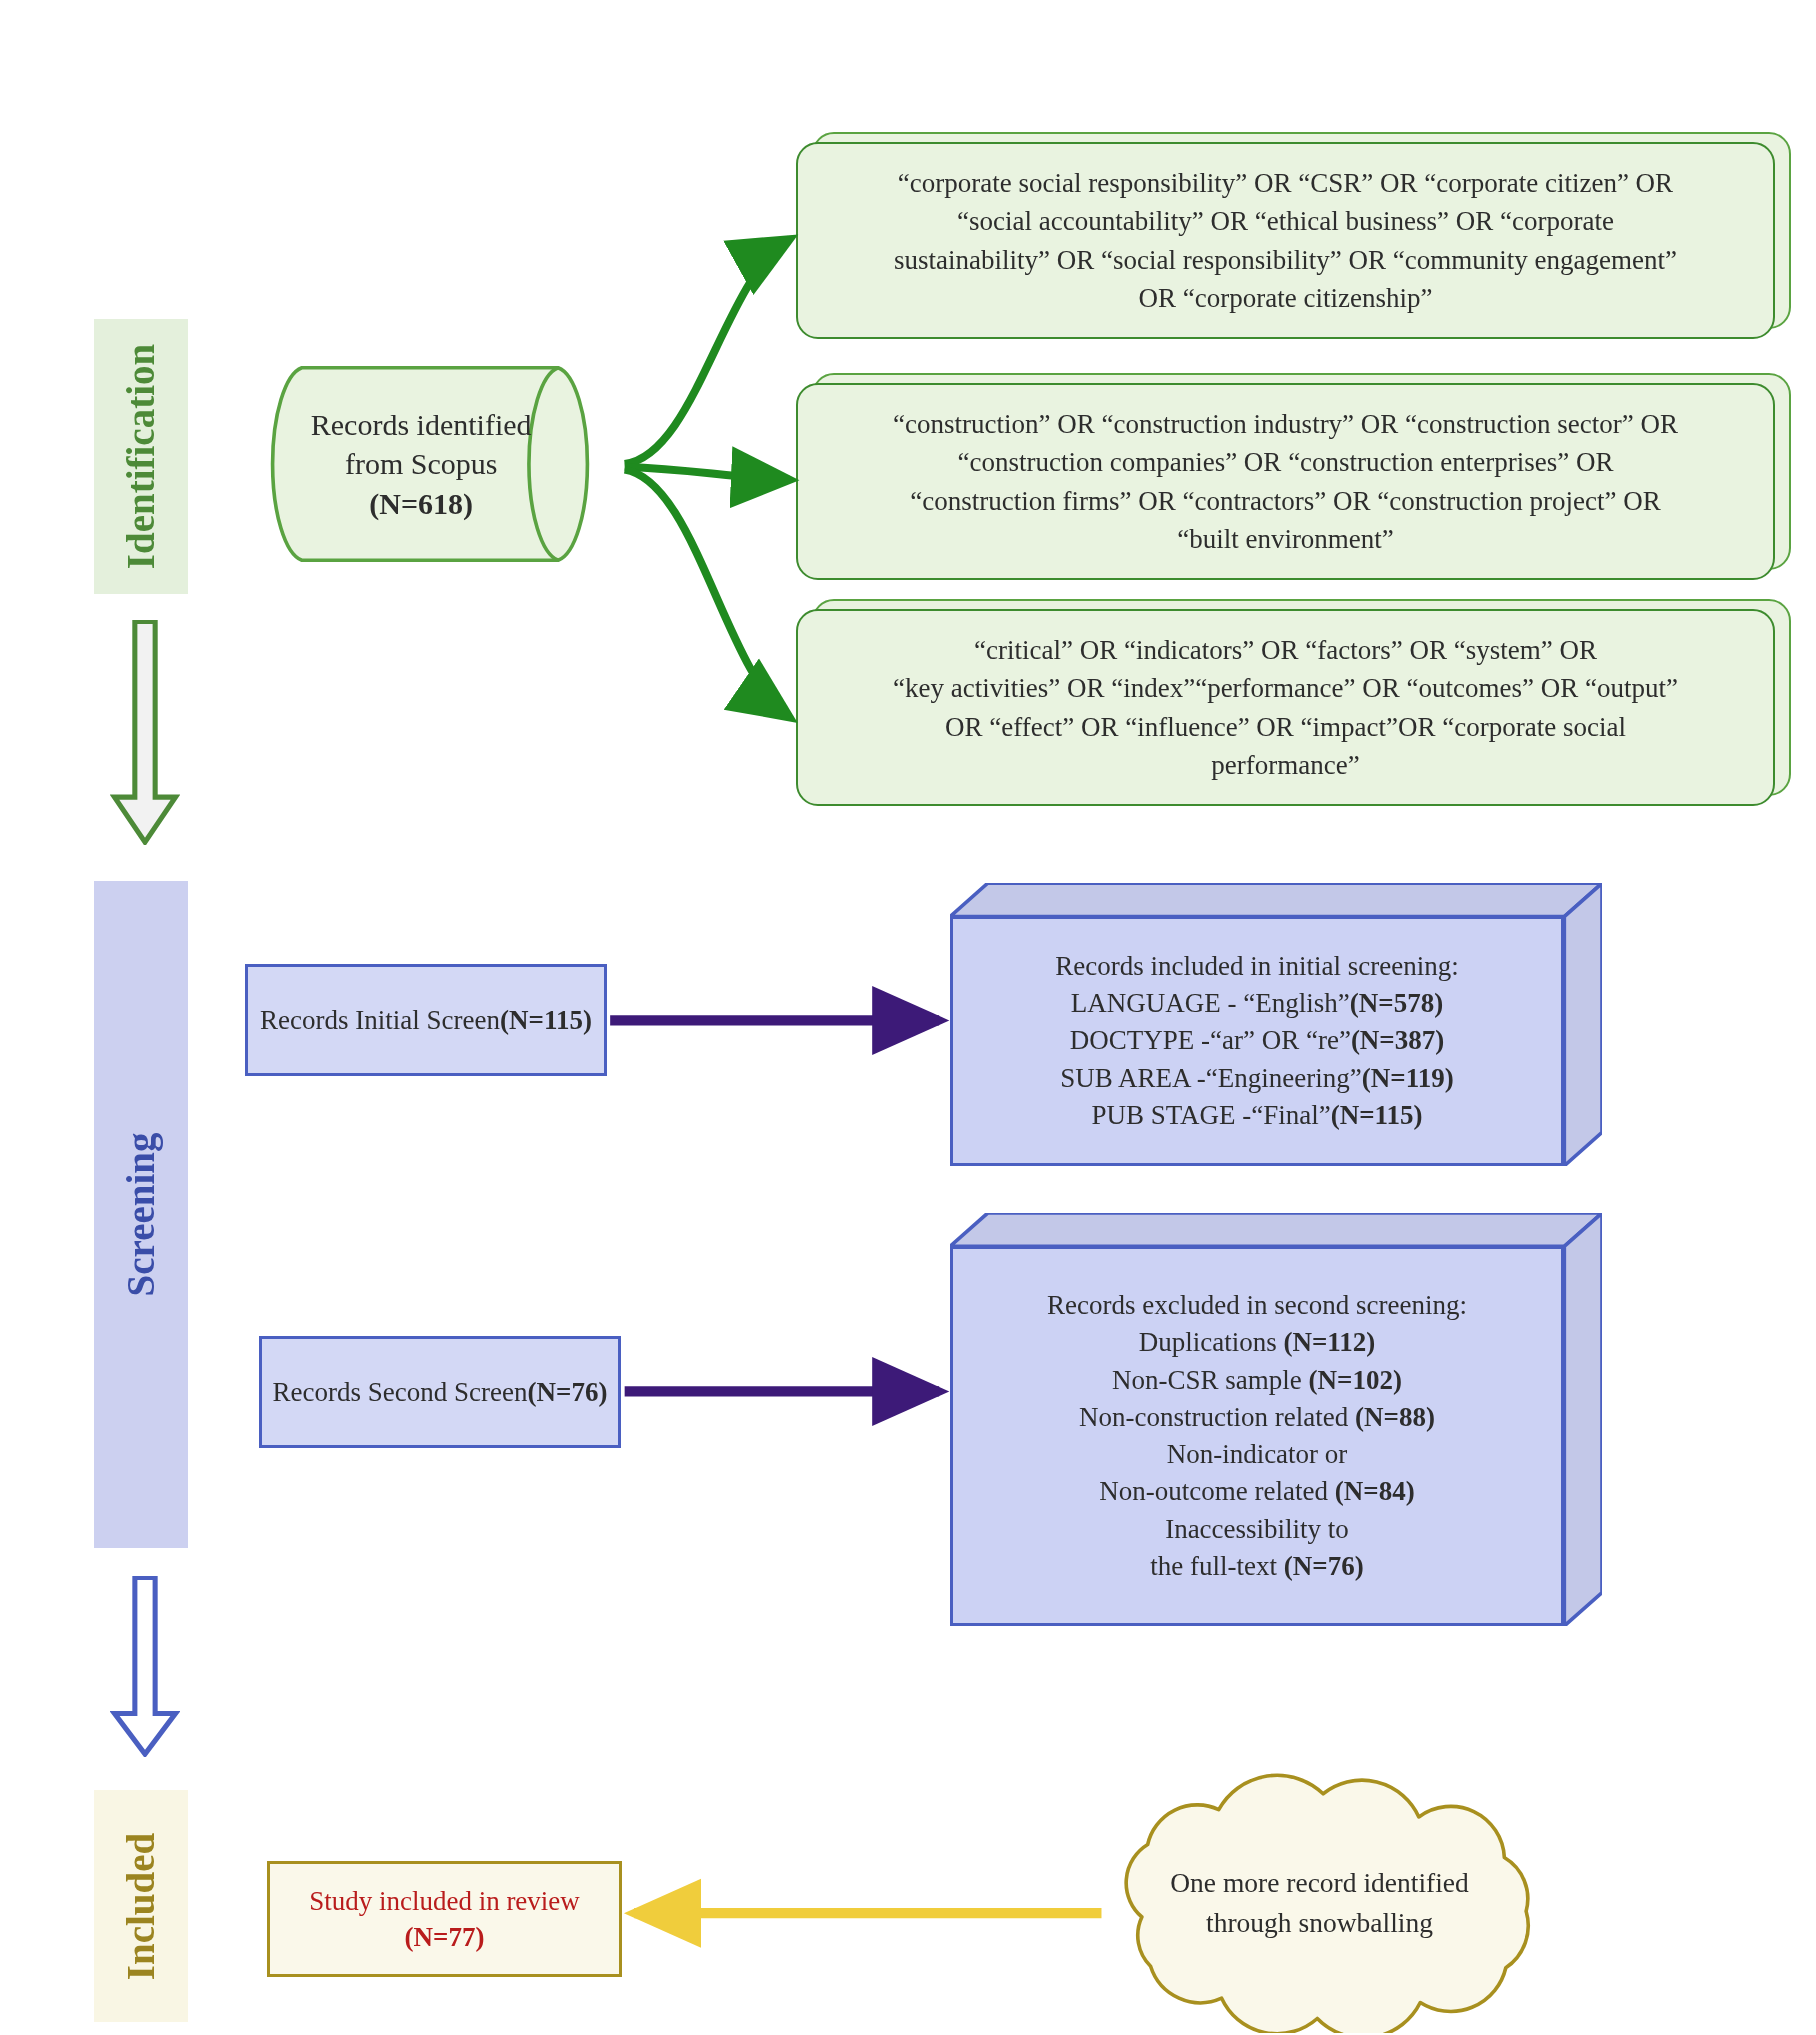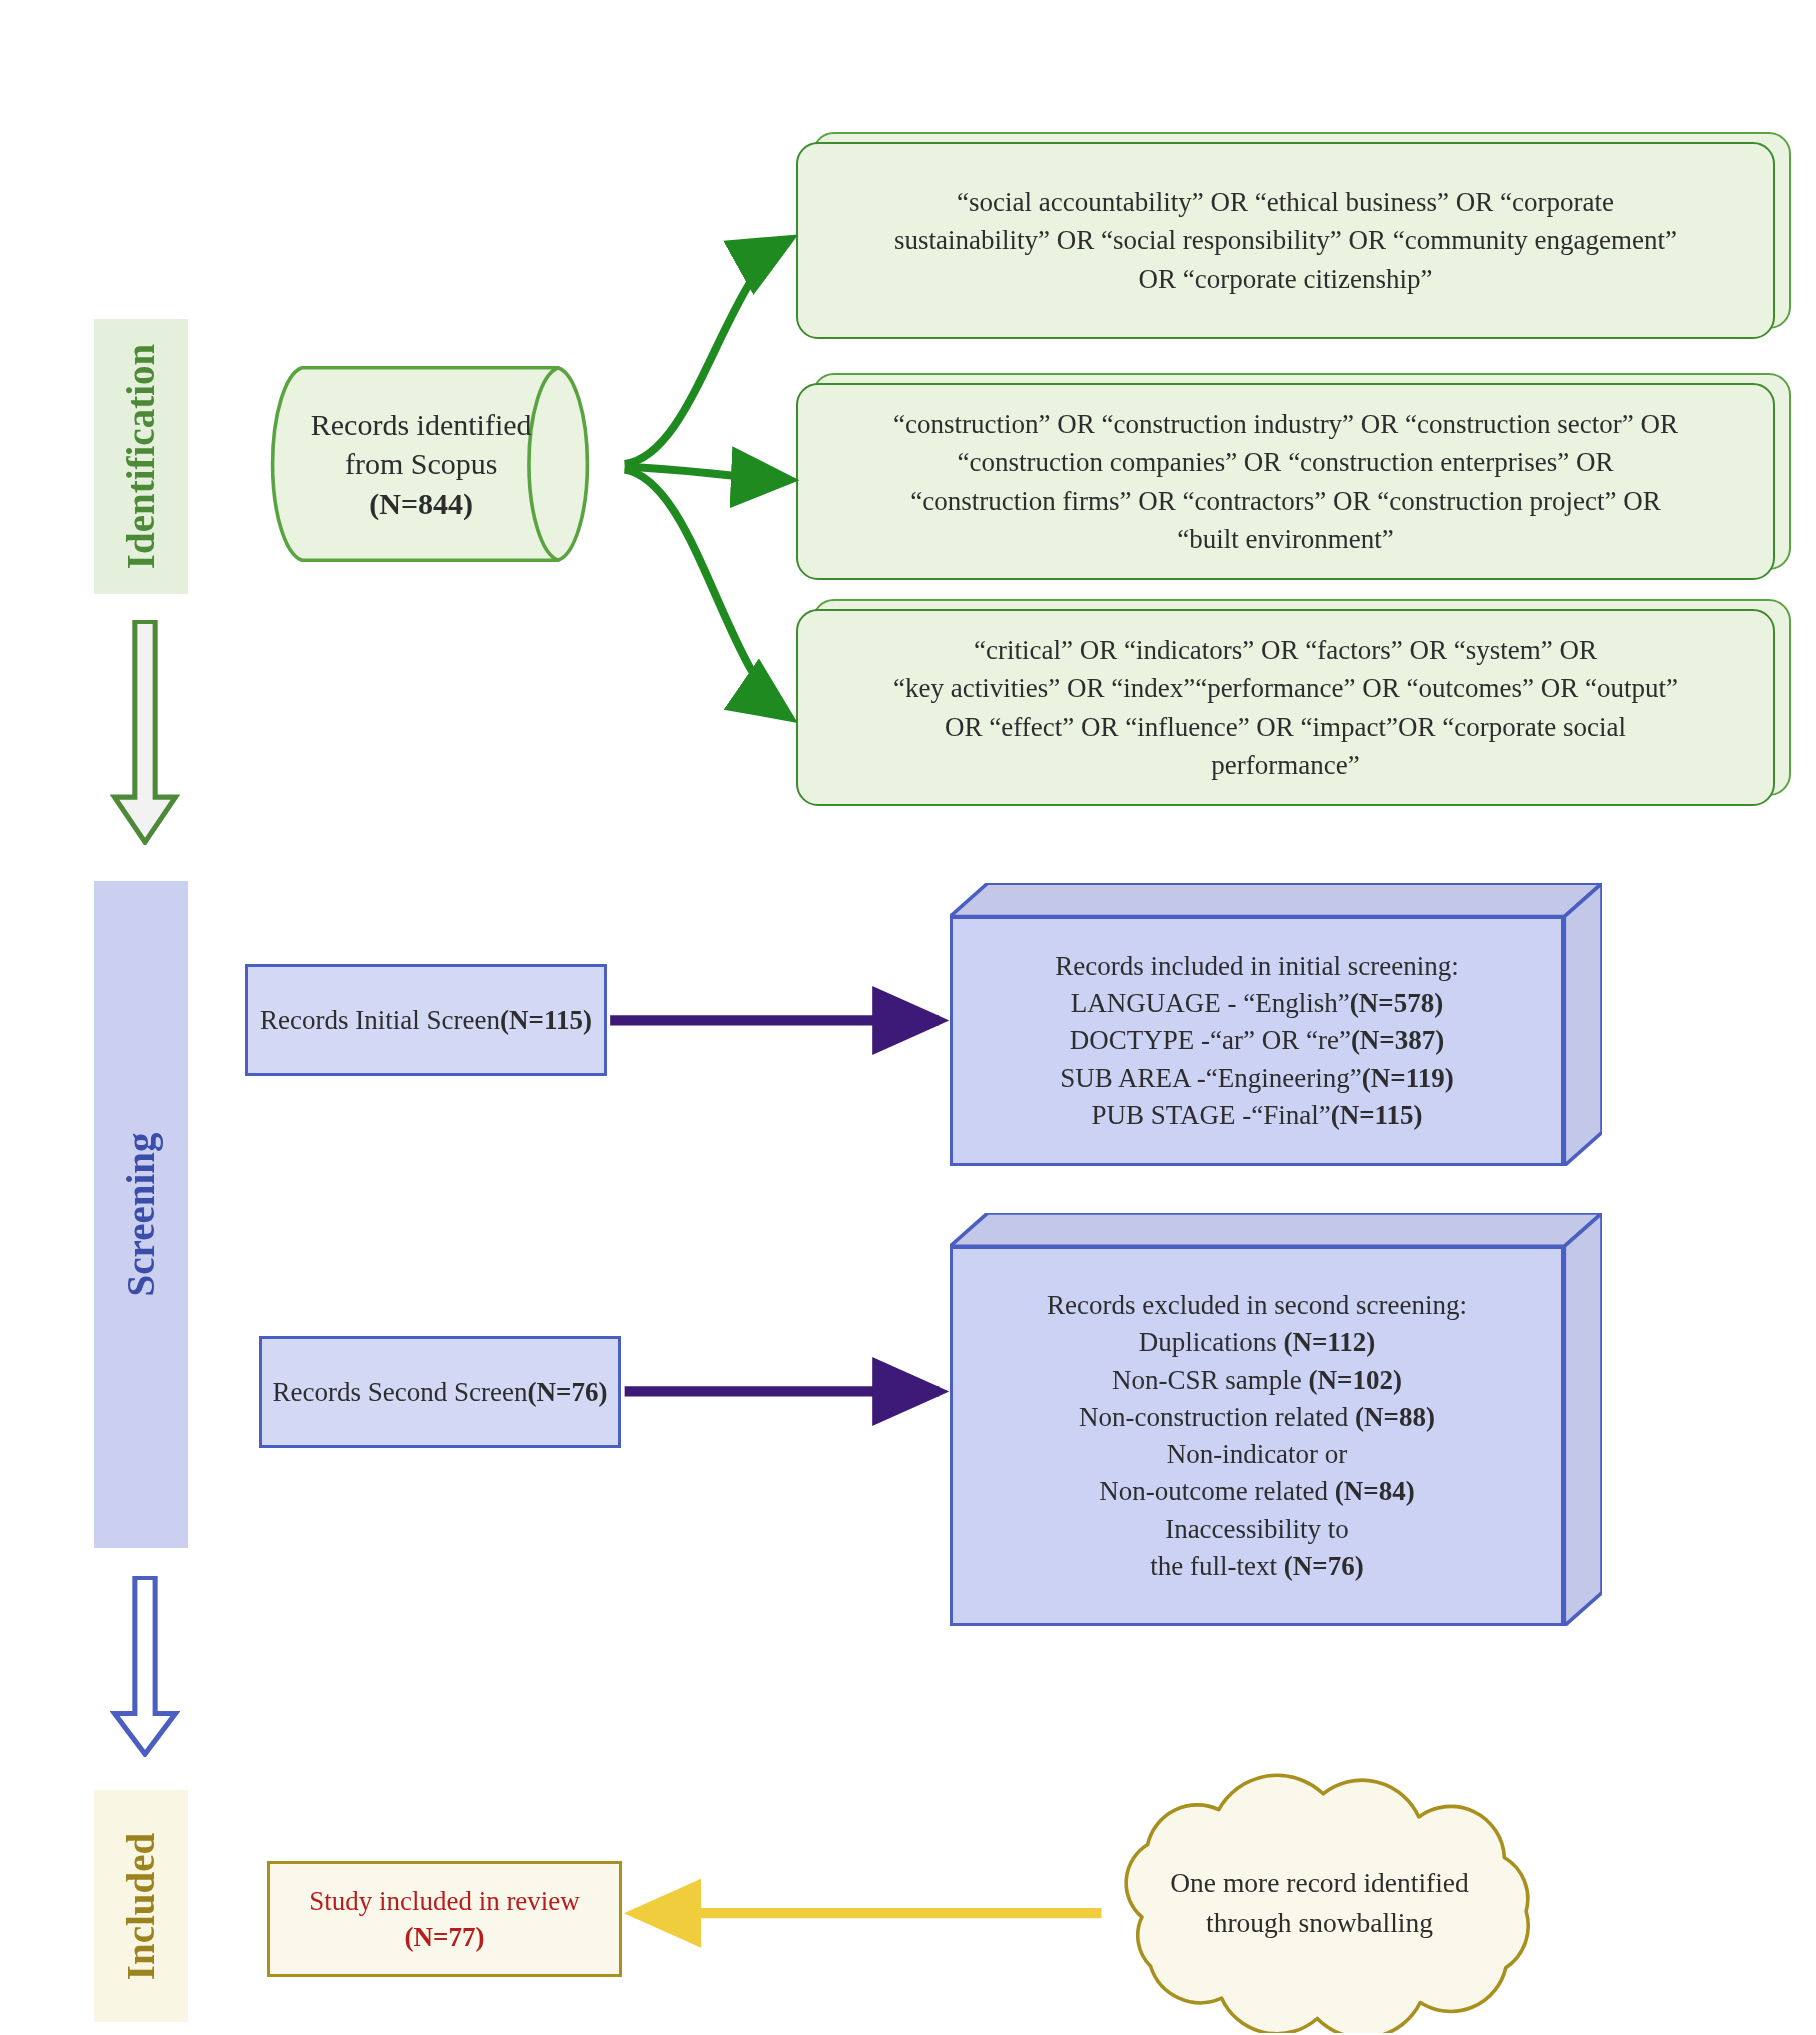--- a/index.html
+++ b/index.html
@@ -249,28 +249,29 @@
   </svg>
 
   <div class="cylinder">
     <svg width="326" height="210" viewBox="0 0 450 290" style="position:absolute;left:0;top:0;">
       <path d="M 48 12 L 402 12 A 46 134 0 0 1 402 278 L 48 278 A 46 134 0 0 1 48 12 Z" fill="#e9f3e0" stroke="#5aa341" stroke-width="5"></path>
       <path d="M 402 12 A 46 134 0 0 0 402 278" fill="none" stroke="#5aa341" stroke-width="5"></path>
     </svg>
     <div class="cyl-text">
       <span>Records identified</span>
       <span>from Scopus</span>
-      <b>(N=844)</b>
+      <b>(N=618)</b>
     </div>
   </div>
 
   <div class="green-box" style="left:796px; top:142px; width:979px; height:197px;">
     <div class="gb-back"></div>
     <div class="gb-front">
       <div class="gb-text">
+        <div>“corporate social responsibility” OR “CSR” OR “corporate citizen” OR</div>
         <div>“social accountability” OR “ethical business” OR “corporate</div>
         <div>sustainability” OR “social responsibility” OR “community engagement”</div>
         <div>OR “corporate citizenship”</div>
       </div>
     </div>
   </div>
 
   <div class="green-box" style="left:796px; top:383px; width:979px; height:197px;">
     <div class="gb-back"></div>
     <div class="gb-front">

